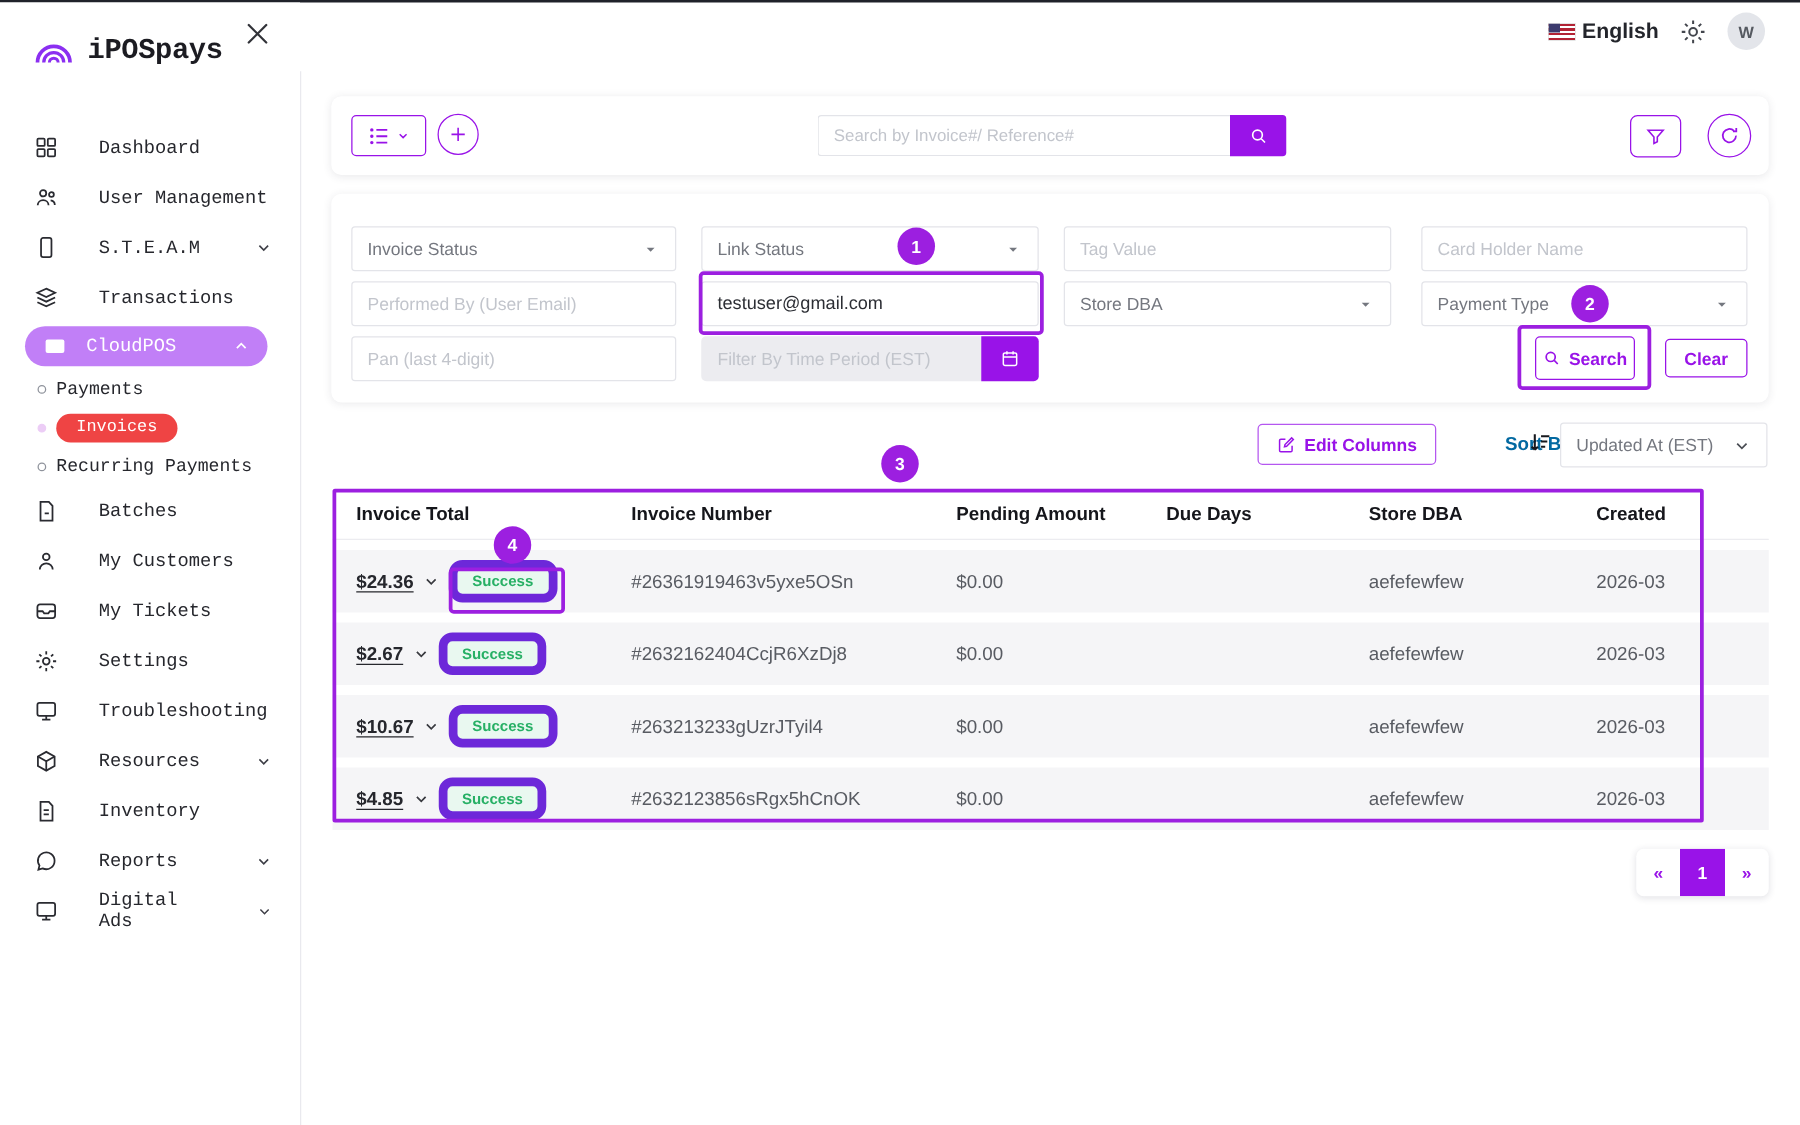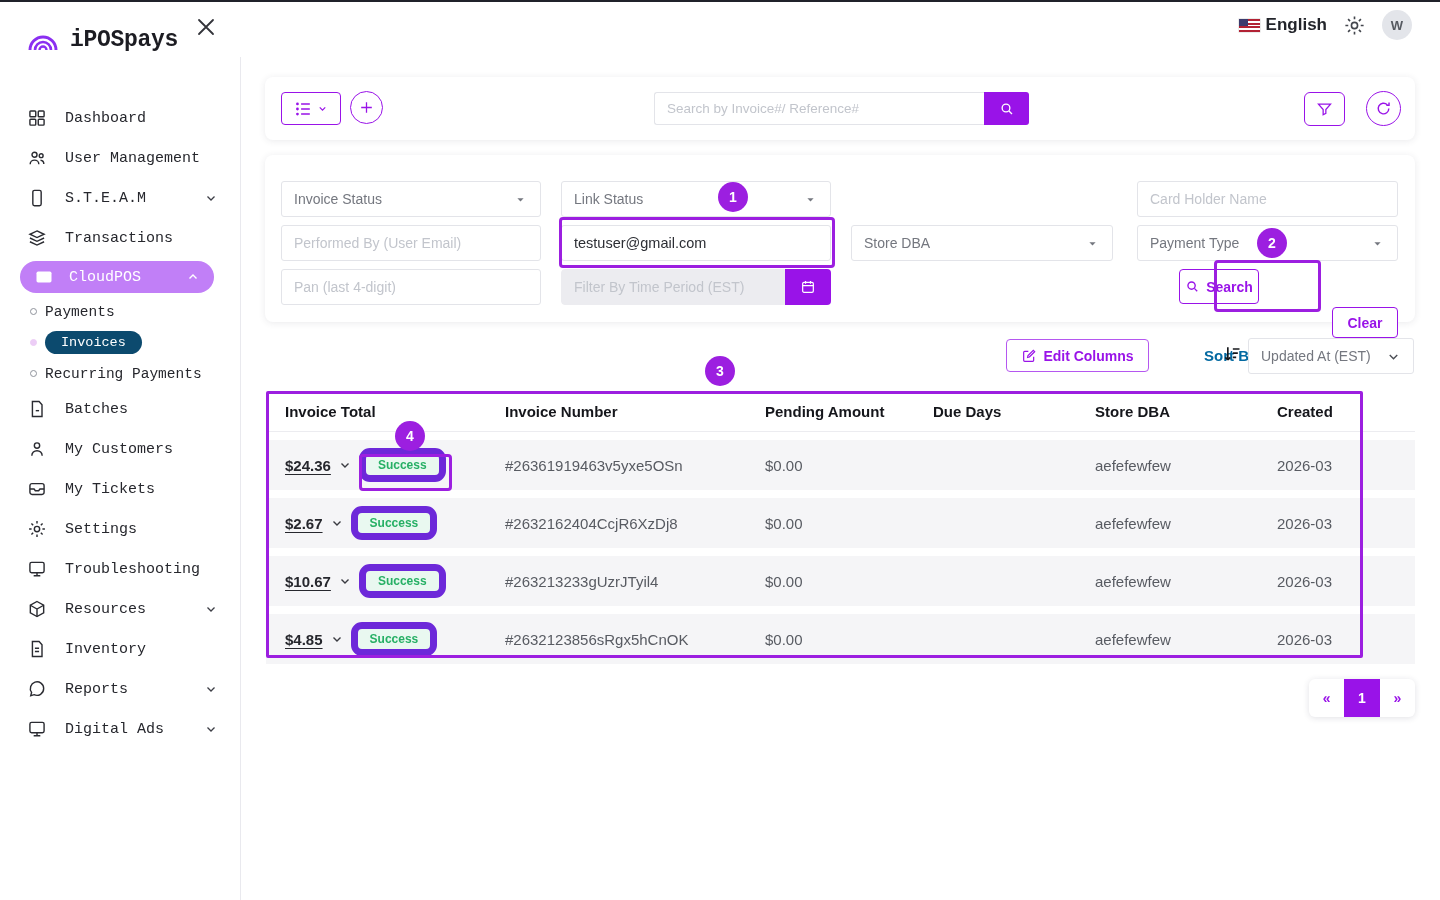--- a/index.html
+++ b/index.html
@@ -15,35 +15,35 @@
   .topbar { left:0; top:0; width:1440px; height:2px; background:#20222a; }
   .v-divider { left:240px; top:57px; width:1px; height:843px; background:#e9e9ee; }
 
   
   .sidebar { left:0; top:2px; width:240px; height:898px; background:#fff;font-family:Liberation Mono, monospace; }
   .logo { position:absolute; left:24px; top:24px; display:flex; align-items:center; gap:8px; }
   .logo-text { font-size:23px; font-weight:700; color:#1c1c22; letter-spacing:-0.3px; }
   .close-x { position:absolute; left:194px; top:13px; width:24px; height:24px; color:#33343a; cursor:pointer; }
 
   .nav { position:absolute; left:0; top:96px; width:240px; }
-  .nav-item { display:flex; align-items:center; height:40px; padding-left:27px; gap:18px;
+  .nav-item { display:flex; align-items:center; height:40px; padding-left:27px; gap:32px;
               font-size:15px; color:#26272d; cursor:pointer; }
   .nav-item .ico { width:20px; height:20px; color:#2a2b31; flex:0 0 20px; }
   .chev { margin-left:auto; margin-right:22px; color:#3d3e46; width:14px; height:14px; }
 
   .nav-pill { height:32px; margin:3px 26px 3px 20px; padding-left:14px; gap:15px;
               background:#c17ff7; border-radius:16px; color:#fff; }
   .nav-pill .ico { color:#fff; }
   .nav-pill .chev { color:#fff; margin-right:14px; }
 
   .sub-item { display:flex; align-items:center; height:31px; padding-left:30px; gap:8px;
               font-size:14.5px; color:#26272d; cursor:pointer; }
   .bullet { width:7px; height:7px; border:1.5px solid #8f939c; border-radius:50%; flex:0 0 7px; }
   .bullet.pink { border-color:#eccdf6; background:#eccdf6; }
-  .sub-pill { background:#0c4a6e; color:#fff; border-radius:12px; height:23px;
+  .sub-pill { background:#ef4444; color:#fff; border-radius:12px; height:23px;
               display:inline-flex; align-items:center; padding:0 16px; font-size:13.5px; }
 
   
   .header-right { right:28px; top:10px; display:flex; align-items:center; gap:16px; }
   .flag { width:21px; height:13px; background:repeating-linear-gradient(#b22234 0 1.9px,#fff 1.9px 3.7px); position:relative; box-shadow:0 0 0 0.5px #d6d6d6; }
   .flag::after { content:""; position:absolute; left:0; top:0; width:9px; height:7px; background:#3c3b6e; }
   .lang-label { font-size:17px; font-weight:700; color:#23252b; margin-left:-10px; }
   .hdr-gear { width:23px; height:23px; color:#43464d; cursor:pointer; }
   .avatar { width:30px; height:30px; border-radius:50%; background:#e3e5ea; color:#565a61;
             display:flex; align-items:center; justify-content:center; font-size:13px; font-weight:700; cursor:pointer; }
@@ -332,20 +332,23 @@
     <svg class="dd" viewBox="0 0 24 24" fill="currentColor">
         <path d="M7 10l5 5 5-5z"></path>
       </svg>
   </div>
   <div class="field" style="left:296px; top:26px; width:270px;">
     <span class="sel">Link Status</span>
     <svg class="dd" viewBox="0 0 24 24" fill="currentColor">
         <path d="M7 10l5 5 5-5z"></path>
       </svg>
   </div>
+  <div class="field" style="left:586px; top:26px; width:262px;">
+    <span class="ph">Tag Value</span>
+  </div>
   <div class="field" style="left:872px; top:26px; width:261px;">
     <span class="ph">Card Holder Name</span>
   </div>
 
   <div class="field" style="left:16px; top:70px; width:260px;">
     <span class="ph">Performed By (User Email)</span>
   </div>
   <div class="field" style="left:296px; top:70px; width:270px;">
     <span class="val">testuser@gmail.com</span>
   </div>
@@ -367,28 +370,28 @@
   </div>
   <div class="field disabled" style="left:296px; top:114px; width:224px; border-radius:4px 0 0 4px;">
     <span class="ph">Filter By Time Period (EST)</span>
   </div>
   <button class="cal-btn" style="left:520px; top:114px;">
     <svg width="16" height="16" viewBox="0 0 24 24" fill="none" stroke="currentColor" stroke-width="1.8">
         <rect x="4" y="5" width="16" height="15" rx="2"></rect>
         <path d="M4 10h16M8.3 3v4M15.7 3v4"></path>
       </svg>
   </button>
-  <button class="btn-outline" style="position:absolute; left:914px; top:114px; width:80px; height:35px;">
+  <button class="btn-outline" style="position:absolute; left:963px; top:114px; width:80px; height:35px;">
     <svg width="15" height="15" viewBox="0 0 24 24" fill="none" stroke="currentColor" stroke-width="2.2">
         <circle cx="10.5" cy="10.5" r="5.8"></circle>
         <path d="M15 15l4.5 4.5"></path>
       </svg>
     <span>Search</span>
   </button>
-  <button class="btn-outline" style="position:absolute; left:1067px; top:116px; width:66px; height:31px;margin-top:36px;">
+  <button class="btn-outline" style="position:absolute; left:1067px; top:116px; width:66px; height:31px;">
     <span>Clear</span>
   </button>
 </div>
 
 <button class="abs btn-outline edit-cols">
   <svg width="16" height="16" viewBox="0 0 24 24" fill="none" stroke="currentColor" stroke-width="1.8">
       <path d="M11 5H5.5A1.5 1.5 0 0 0 4 6.5v12A1.5 1.5 0 0 0 5.5 20h12a1.5 1.5 0 0 0 1.5-1.5V13"></path>
       <path d="M12.5 13.5l8-8-2-2-8 8-.6 2.6z"></path>
     </svg>
   <span>Edit Columns</span>

